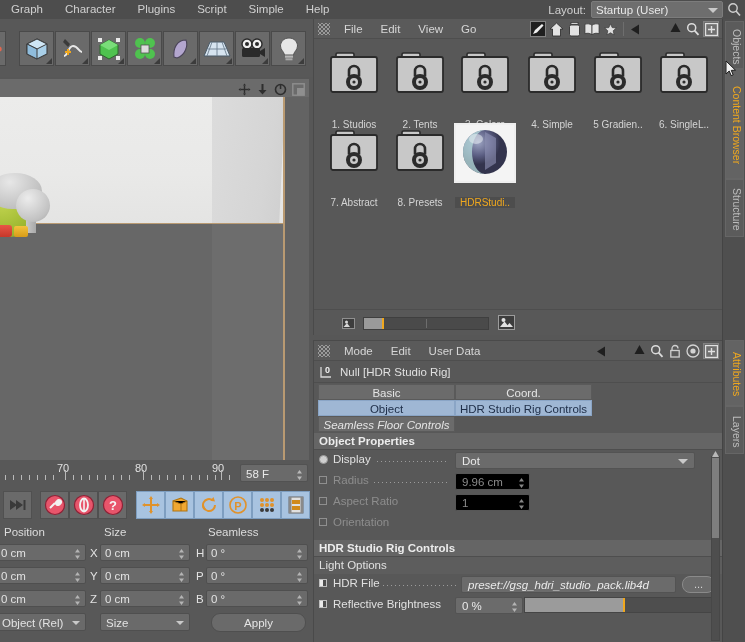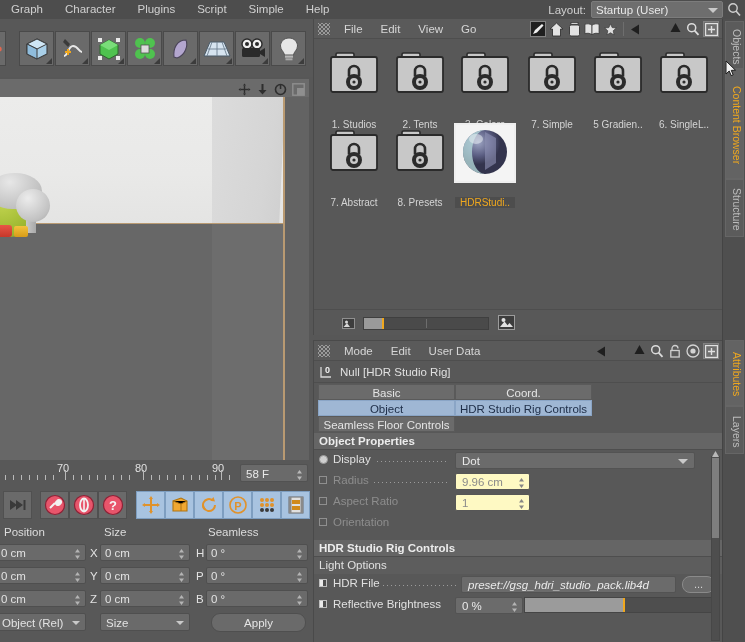--- a/index.html
+++ b/index.html
@@ -266,21 +266,21 @@
   .dots-fill {
     position:absolute; top:11px; height:1px;
     background-image:linear-gradient(90deg,#9b9b9b 1px,transparent 1px);
     background-size:4px 1px;
   }
   .pfield {
     position:absolute; height:17px; background:#6b6b6b;
     border:1px solid #535353; border-radius:2px;
     color:#eaeaea; font-size:11.5px; line-height:17px; padding-left:6px;
   }
-  .pfield.dim { color:#8b8b8b; background:#fef9c3; border-color:#565656; }
+  .pfield.dim { color:#8b8b8b; background:#000000; border-color:#565656; }
   .pfield .caret2 {
     position:absolute; right:6px; top:6px; width:0; height:0;
     border-left:5px solid transparent; border-right:5px solid transparent;
     border-top:5px solid #c9c9c9;
   }
   .pfield.dim .caret2 { border-top-color:#8b8b8b; }
   .dots-btn {
     position:absolute; height:17px; width:33px; background:#6b6b6b;
     border:1px solid #8a8a8a; border-radius:8px;
     color:#d4d4d4; font-size:11px; text-align:center; line-height:15px;
@@ -787,21 +787,21 @@
         <div class="img">
           <svg width="58" height="56" viewBox="0 0 58 56">
               <rect x="11" y="6" width="18" height="5" rx="1.5" fill="#c8c8c8" stroke="#2b2b2b" stroke-width="1.6"></rect>
               <rect x="6" y="10" width="46" height="35" rx="2" fill="#c8c8c8" stroke="#2b2b2b" stroke-width="1.8"></rect>
               <path d="M24 29 v-5 a5 5 0 0 1 10 0 v5" fill="none" stroke="#2b2b2b" stroke-width="2.6"></path>
               <circle cx="29" cy="35" r="8" fill="#2b2b2b"></circle>
               <circle cx="29" cy="35" r="4" fill="#c8c8c8"></circle>
               <circle cx="29" cy="35" r="1.6" fill="#2b2b2b"></circle>
             </svg>
         </div>
-        <div class="lbl">7. Simple</div>
+        <div class="lbl">4. Simple</div>
       </div>
       <div class="thumb" style="left:274px; top:7px;">
         <div class="img">
           <svg width="58" height="56" viewBox="0 0 58 56">
               <rect x="11" y="6" width="18" height="5" rx="1.5" fill="#c8c8c8" stroke="#2b2b2b" stroke-width="1.6"></rect>
               <rect x="6" y="10" width="46" height="35" rx="2" fill="#c8c8c8" stroke="#2b2b2b" stroke-width="1.8"></rect>
               <path d="M24 29 v-5 a5 5 0 0 1 10 0 v5" fill="none" stroke="#2b2b2b" stroke-width="2.6"></path>
               <circle cx="29" cy="35" r="8" fill="#2b2b2b"></circle>
               <circle cx="29" cy="35" r="4" fill="#c8c8c8"></circle>
               <circle cx="29" cy="35" r="1.6" fill="#2b2b2b"></circle>
@@ -947,21 +947,21 @@
           </svg>
       </span>
       <span style="font-size:11.5px;color:#e0e0e0;">Null [HDR Studio Rig]</span>
     </div>
 
     <div style="position:relative;height:50px;">
       <div class="atab" style="position:absolute;left:4px;  top:1px; width:137px;">Basic</div>
       <div class="atab" style="position:absolute;left:141px;top:1px; width:137px;">Coord.</div>
       <div class="atab active" style="position:absolute;left:4px;  top:17px;width:137px;">Object</div>
       <div class="atab active" style="position:absolute;left:141px;top:17px;width:137px;">HDR Studio Rig Controls</div>
-      <div class="atab" style="position:absolute;left:4px;  top:33px;width:137px;">Seamless Floor Controls</div>
+      <div class="atab" style="position:absolute;left:4px;  top:33px;width:137px;font-style:italic;">Seamless Floor Controls</div>
     </div>
 
     <div class="sect-hdr">Object Properties</div>
 
     <div class="prow" style="height:21px;">
       <span class="pdot filled"></span>
       <span class="plbl">Display</span>
       <span class="dots-fill" style="left:63px;width:70px;"></span>
       <div class="pfield" style="left:141px; top:2px; width:240px;">
         <span>Dot</span>

